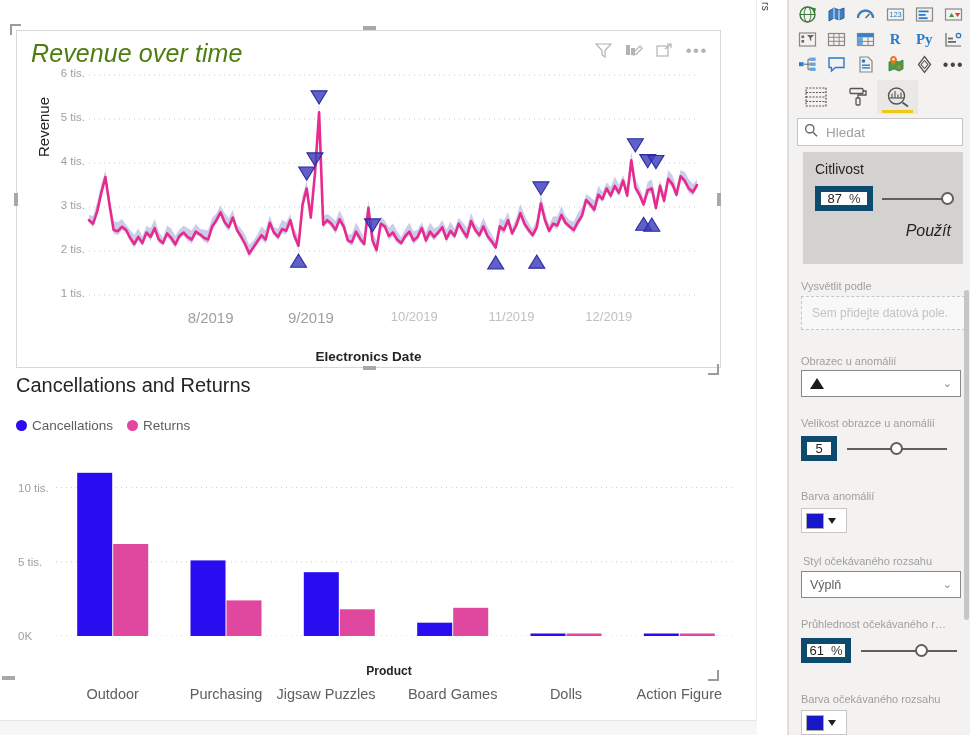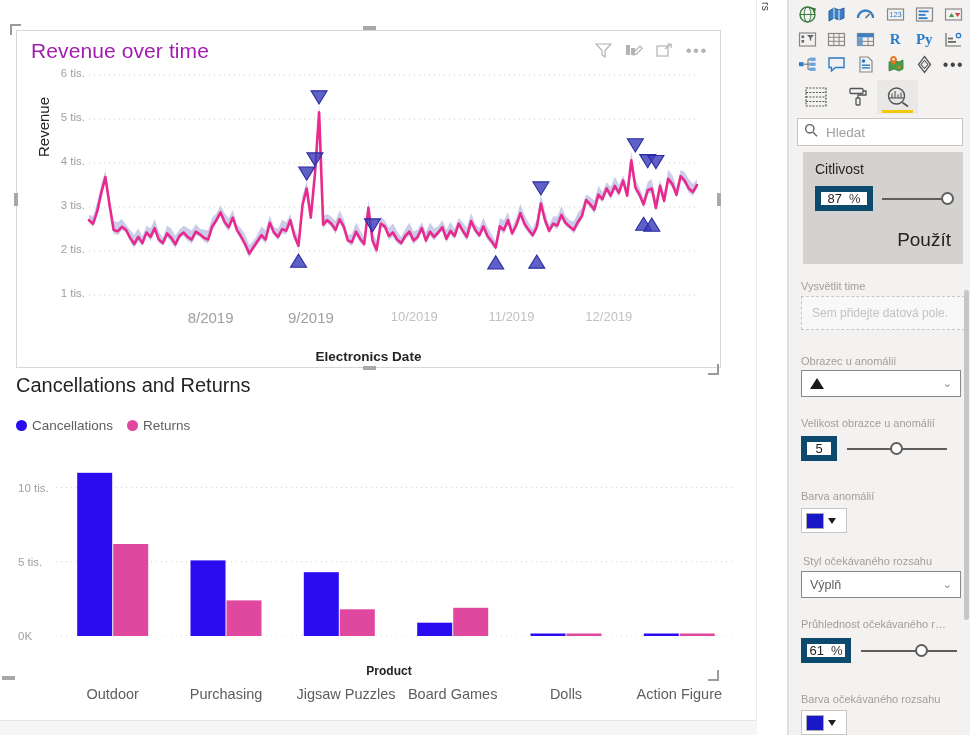--- a/index.html
+++ b/index.html
@@ -38,21 +38,21 @@
   .sel-corner::before, .sel-corner::after {
     content: ""; position: absolute; background: #9b9b9b;
   }
   .sel-corner.tl::before { width: 11px; height: 2px; left: 0; top: 0; }
   .sel-corner.tl::after  { width: 2px; height: 11px; left: 0; top: 0; }
   .sel-corner.br::before { width: 11px; height: 2px; right: 0; bottom: 0; }
   .sel-corner.br::after  { width: 2px; height: 11px; right: 0; bottom: 0; }
 
   .vis-title {
     position: absolute; left: 14px; top: 8px;
-    font-size: 21px; color: #a21caf; letter-spacing: .1px;
+    font-size: 25px; color: #4d7c0f; letter-spacing: .1px; font-style: italic;
   }
   .vis-icons {
     position: absolute; right: 12px; top: 12px;
     display: flex; gap: 13px; align-items: center;
   }
   .vis-icons svg { display: block; }
   .vis-dots {
     font-size: 17px; color: #b3b3b3; line-height: 10px;
     letter-spacing: 1.5px; cursor: pointer; user-select: none;
   }
@@ -175,22 +175,22 @@
   .slider { position: relative; height: 14px; flex: 1; }
   .slider .track {
     position: absolute; top: 6px; left: 0; right: 0;
     height: 2px; background: #605e5c;
   }
   .slider .knob {
     position: absolute; top: 0; width: 13px; height: 13px;
     border-radius: 50%; background: #fff; border: 2px solid #605e5c;
   }
   .apply-btn {
-    position: absolute; right: 12px; bottom: 13px;
-    font-size: 19px; color: #252423; cursor: pointer;
+    position: absolute; right: 12px; bottom: 24px;
+    font-size: 16px; color: #252423; cursor: pointer; font-style: italic;
   }
 
   .field-label {
     position: absolute; font-size: 11px; color: #a19f9d; white-space: nowrap;
   }
   .dropzone {
     position: absolute; left: 12px; width: 164px; height: 34px;
     border: 1px dashed #c8c6c4; background: #f8f8f8;
     display: flex; align-items: center; padding-left: 10px;
     font-size: 12px; color: #c5c3c1;
@@ -325,21 +325,21 @@
             <rect x="397.2" y="149.8" width="35" height="28.2" fill="#E0479F"></rect>
             <rect x="474.5" y="175.5" width="35" height="2.5" fill="#2A0CF0"></rect>
             <rect x="510.5" y="175.5" width="35" height="2.5" fill="#E0479F"></rect>
             <rect x="587.8" y="175.5" width="35" height="2.5" fill="#2A0CF0"></rect>
             <rect x="623.8" y="175.5" width="35" height="2.5" fill="#E0479F"></rect>
           </svg></div>
 
       <div class="bar-axis-x" style="left:381px; top:290px;">Product</div>
     <div class="bar-cat" style="left: 104.667px; top: 268px;">Outdoor</div>
         <div class="bar-cat" style="left: 218px; top: 268px;">Purchasing</div>
-        <div class="bar-cat" style="left: 338px; top: 268px; text-align: center;">Jigsaw Puzzles</div>
+        <div class="bar-cat" style="left: 318px; top: 268px; text-align: center;">Jigsaw Puzzles</div>
         <div class="bar-cat" style="left: 444.667px; top: 268px;">Board Games</div>
         <div class="bar-cat" style="left: 558px; top: 268px;">Dolls</div>
         <div class="bar-cat" style="left: 671.333px; top: 268px;">Action Figure</div>
         <div class="bar-tick-y" style="top: 262px; left: 10px;">0K</div>
         <div class="bar-tick-y" style="top: 187.833px; left: 10px;">5 tis.</div>
         <div class="bar-tick-y" style="top: 113.667px; left: 10px;">10 tis.</div>
       </div>
   </div>
   <div id="canvas-shadow"></div>
 
@@ -515,21 +515,21 @@
           <span class="unit">%</span>
         </div>
         <div class="slider">
           <div class="track"></div>
           <div class="knob" style="left:86%;"></div>
         </div>
       </div>
       <div class="apply-btn">Použít</div>
     </div>
 
-    <div class="field-label" style="left:12px; top:280px;">Vysvětlit time</div>
+    <div class="field-label" style="left:12px; top:280px;">Vysvětlit podle</div>
     <div class="dropzone" style="top:296px;">
       <span>Sem přidejte datová pole.</span>
     </div>
 
     <div class="field-label" style="left:12px; top:355px;">Obrazec u anomálií</div>
     <div class="sel-box" style="top:370px;">
       <span class="tri-shape"></span>
       <span class="chev">⌄</span>
     </div>
 

